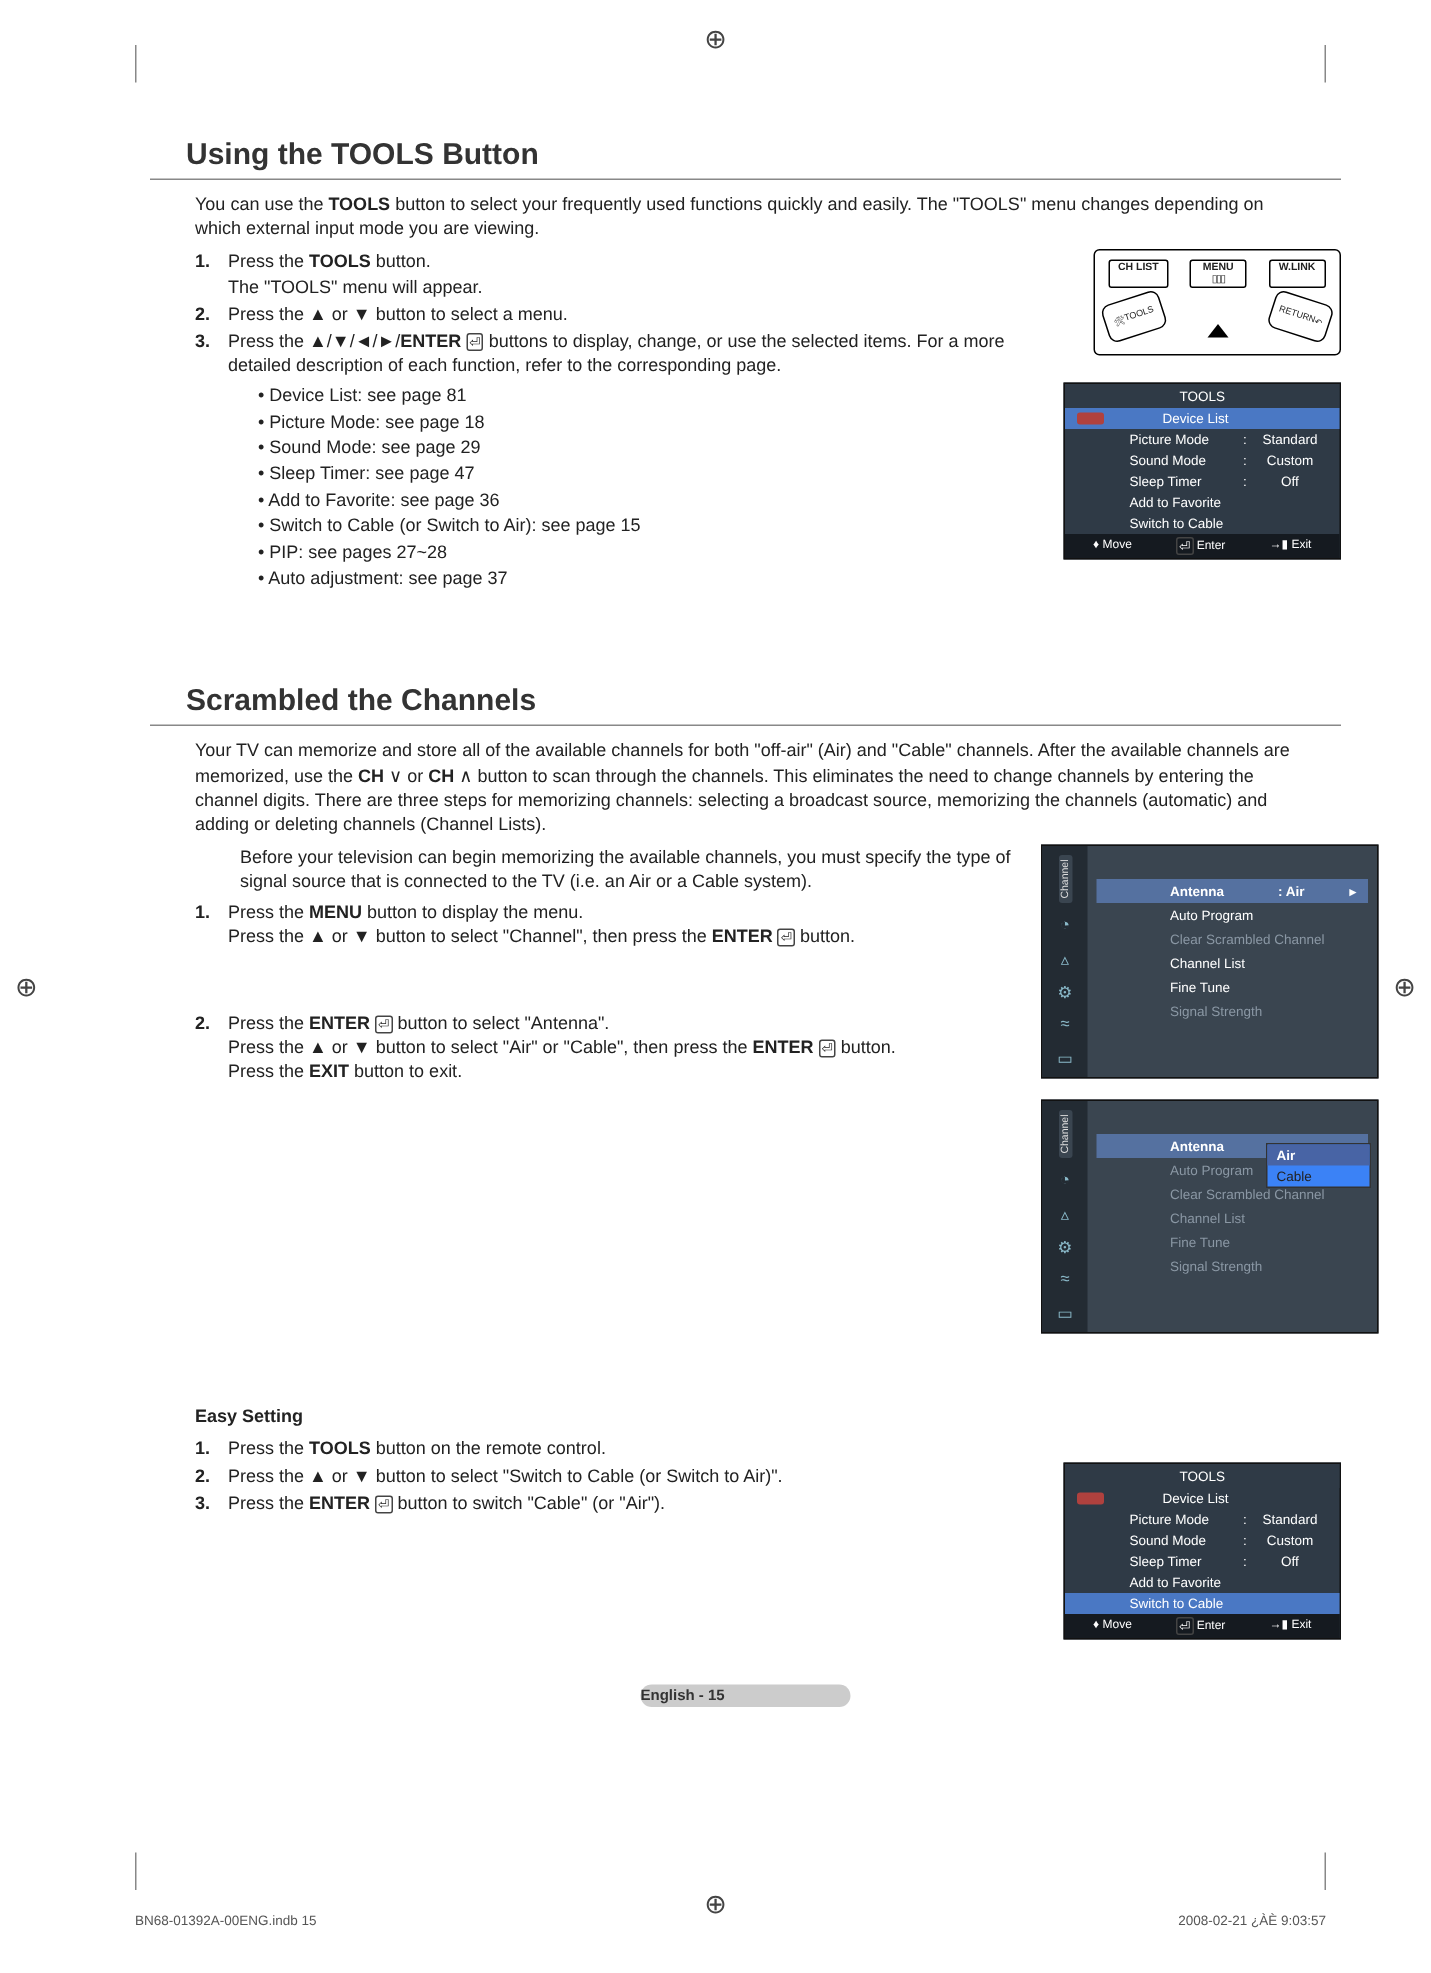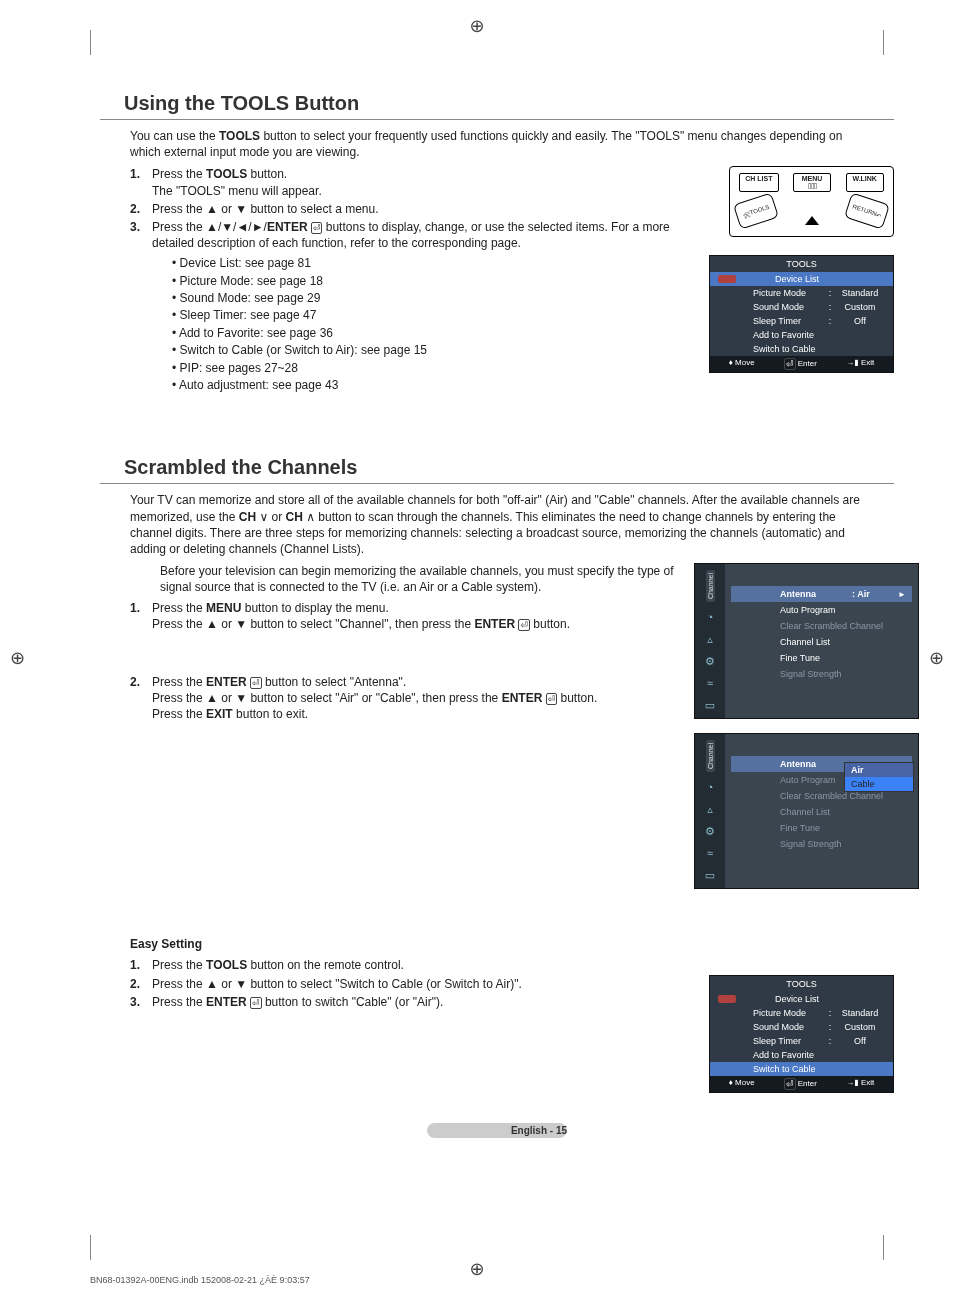--- a/index.html
+++ b/index.html
@@ -70,31 +70,32 @@
     margin: 10px 0 6px 30px;
     font-size: 12px;
   }
   .para { margin: 0 0 4px 30px; line-height: 1.35; }
 
   .footer-bar {
     margin: 30px auto 0 auto;
     width: 140px;
     background: #ccc;
     border-radius: 9px;
-    text-align: right;
+    text-align: left;
     font-size: 10px;
     font-weight: bold;
     padding: 2px 0;
     color: #333;
   }
   .footer-meta {
     position: absolute;
     bottom: 30px;
     left: 90px; right: 70px;
     display: flex;
+    justify-content: space-between;
     font-size: 9px;
     color: #555;
   }
 
   
   .remote {
     border: 1.5px solid #000;
     border-radius: 4px;
     padding: 6px 4px 2px 4px;
     width: 165px;
@@ -233,21 +234,21 @@
           </li>
         </ol>
       <ul class="bullets" id="s1-bullets">
           <li>Device List: see page 81</li>
           <li>Picture Mode: see page 18</li>
           <li>Sound Mode: see page 29</li>
           <li>Sleep Timer: see page 47</li>
           <li>Add to Favorite: see page 36</li>
           <li>Switch to Cable (or Switch to Air): see page 15</li>
           <li>PIP: see pages 27~28</li>
-          <li>Auto adjustment: see page 43</li>
+          <li>Auto adjustment: see page 37</li>
         </ul>
     </div>
     <div class="content-right">
 
       <div class="remote">
         <div class="remote-row">
           <span class="remote-btn square">CH LIST</span>
           <span class="remote-btn square"><span>MENU</span><br><span class="bars">▯▯▯</span></span>
           <span class="remote-btn square">W.LINK</span>
         </div>

